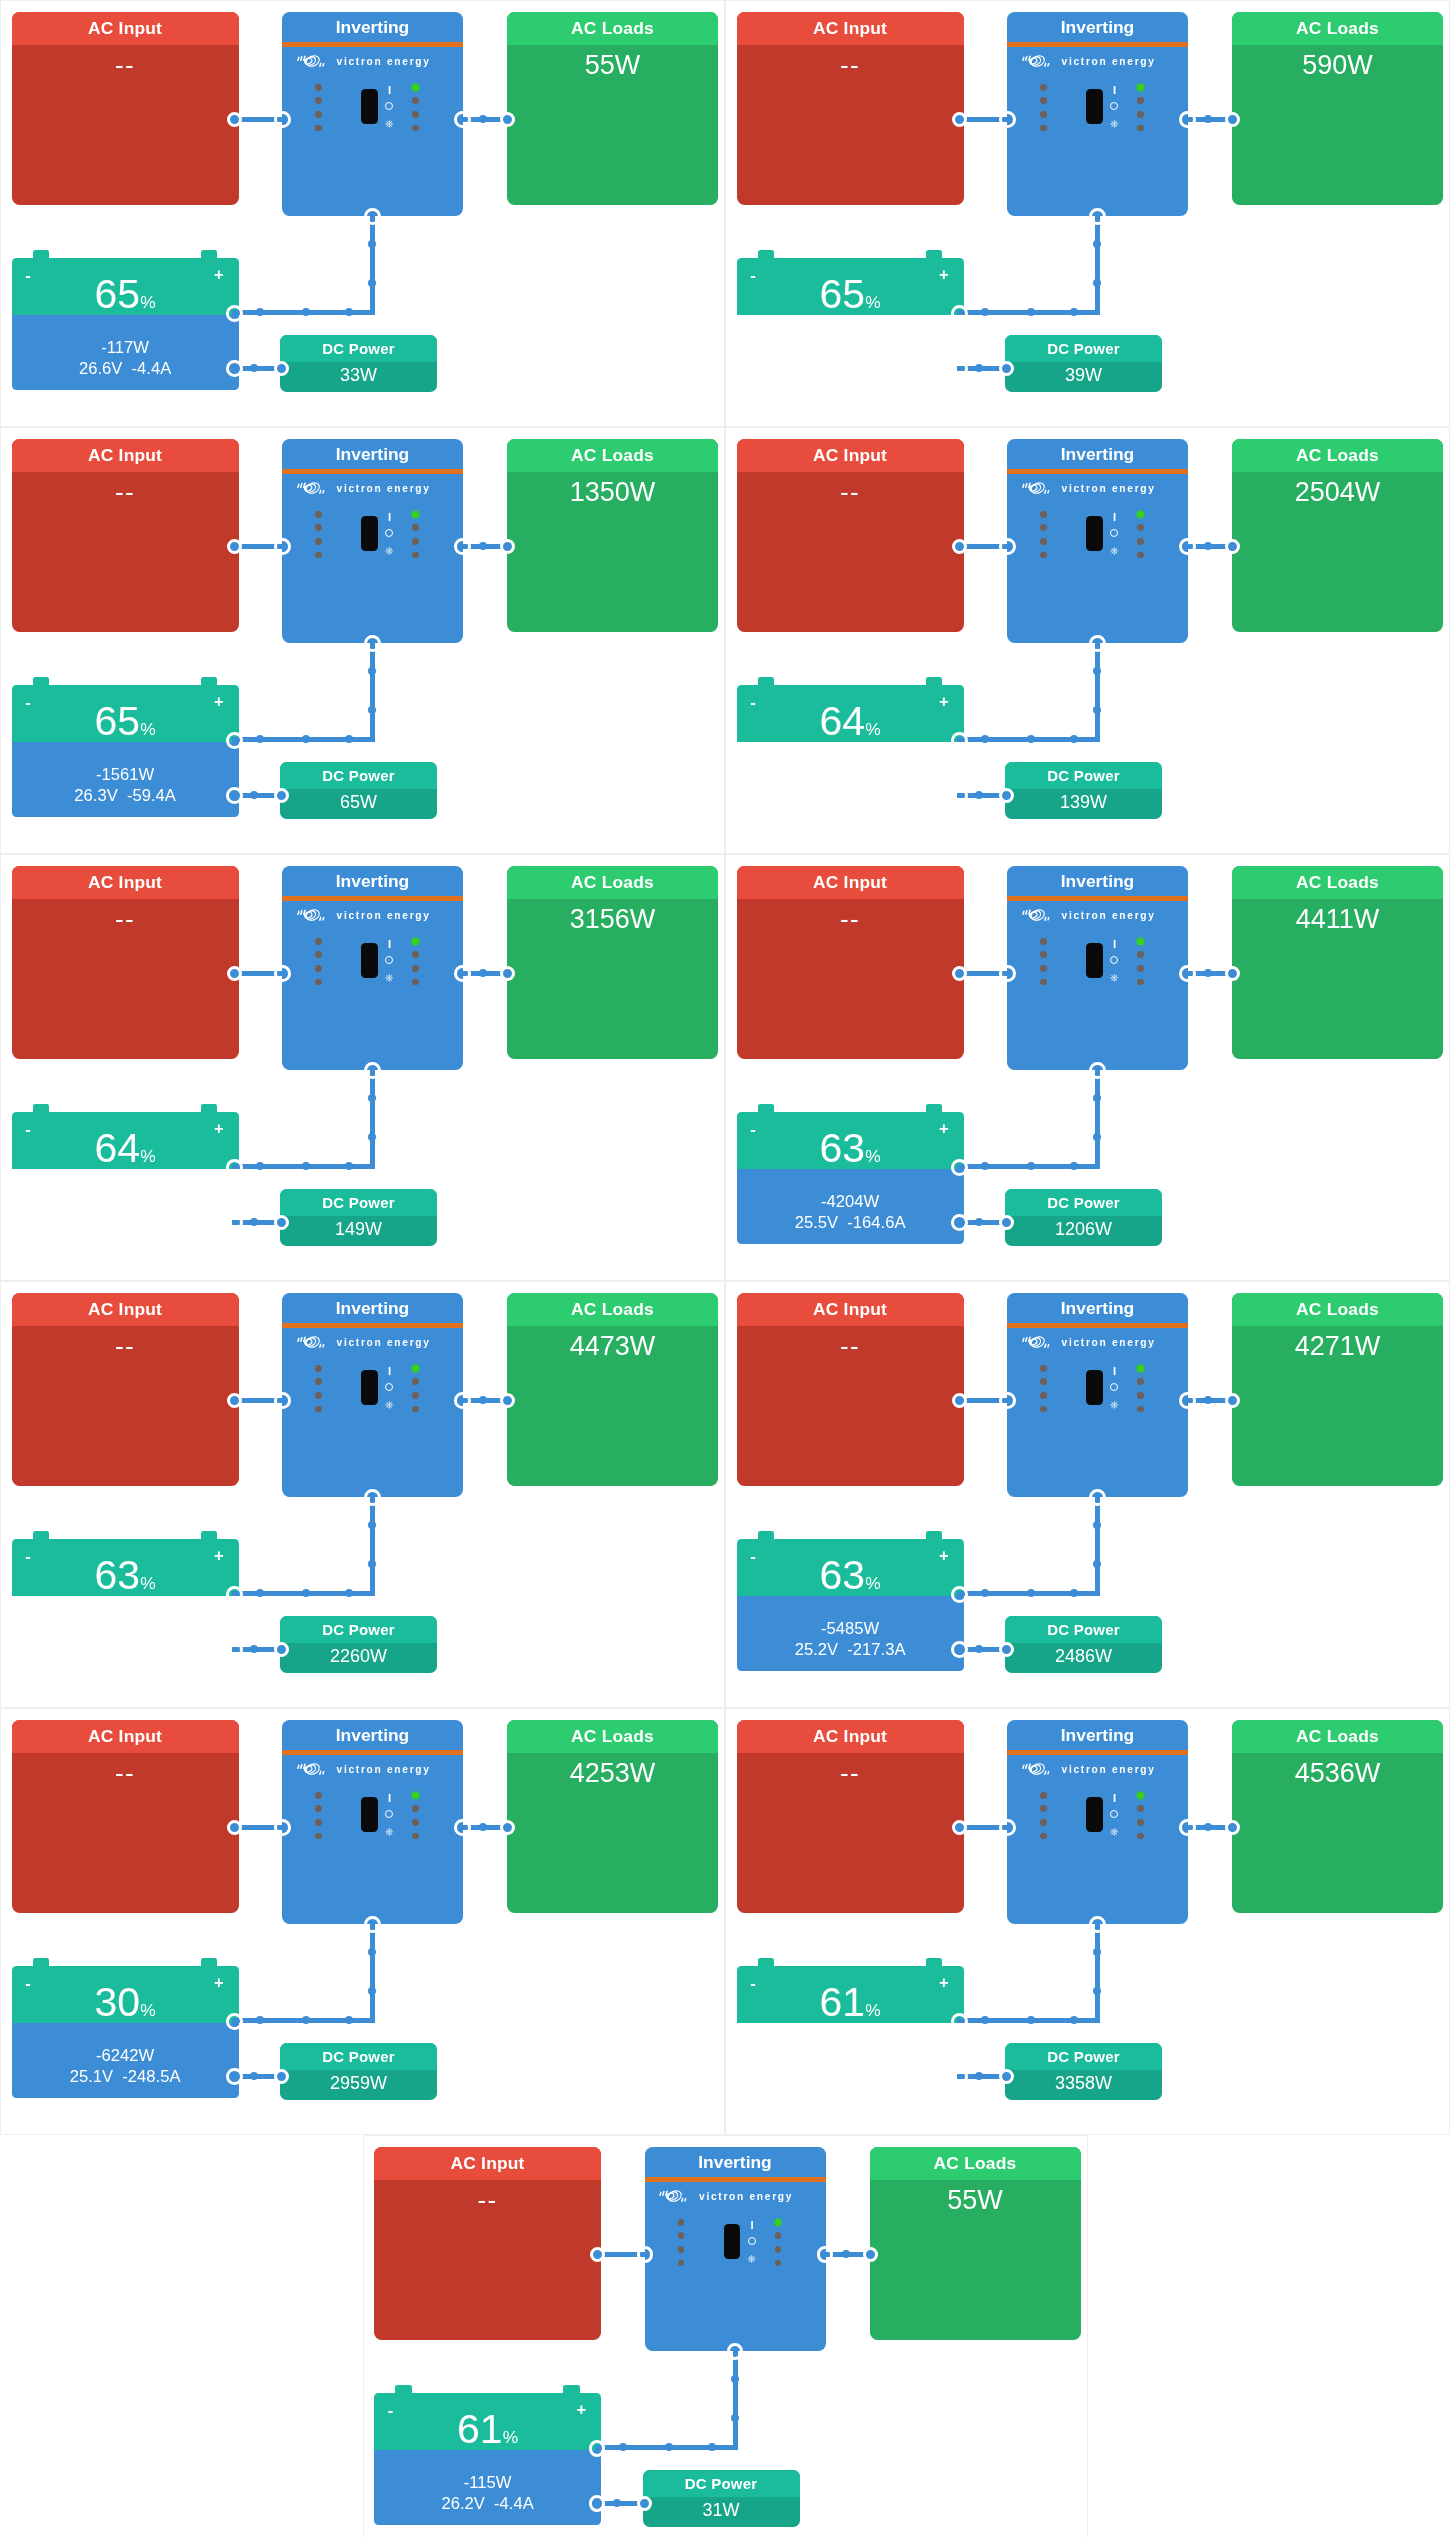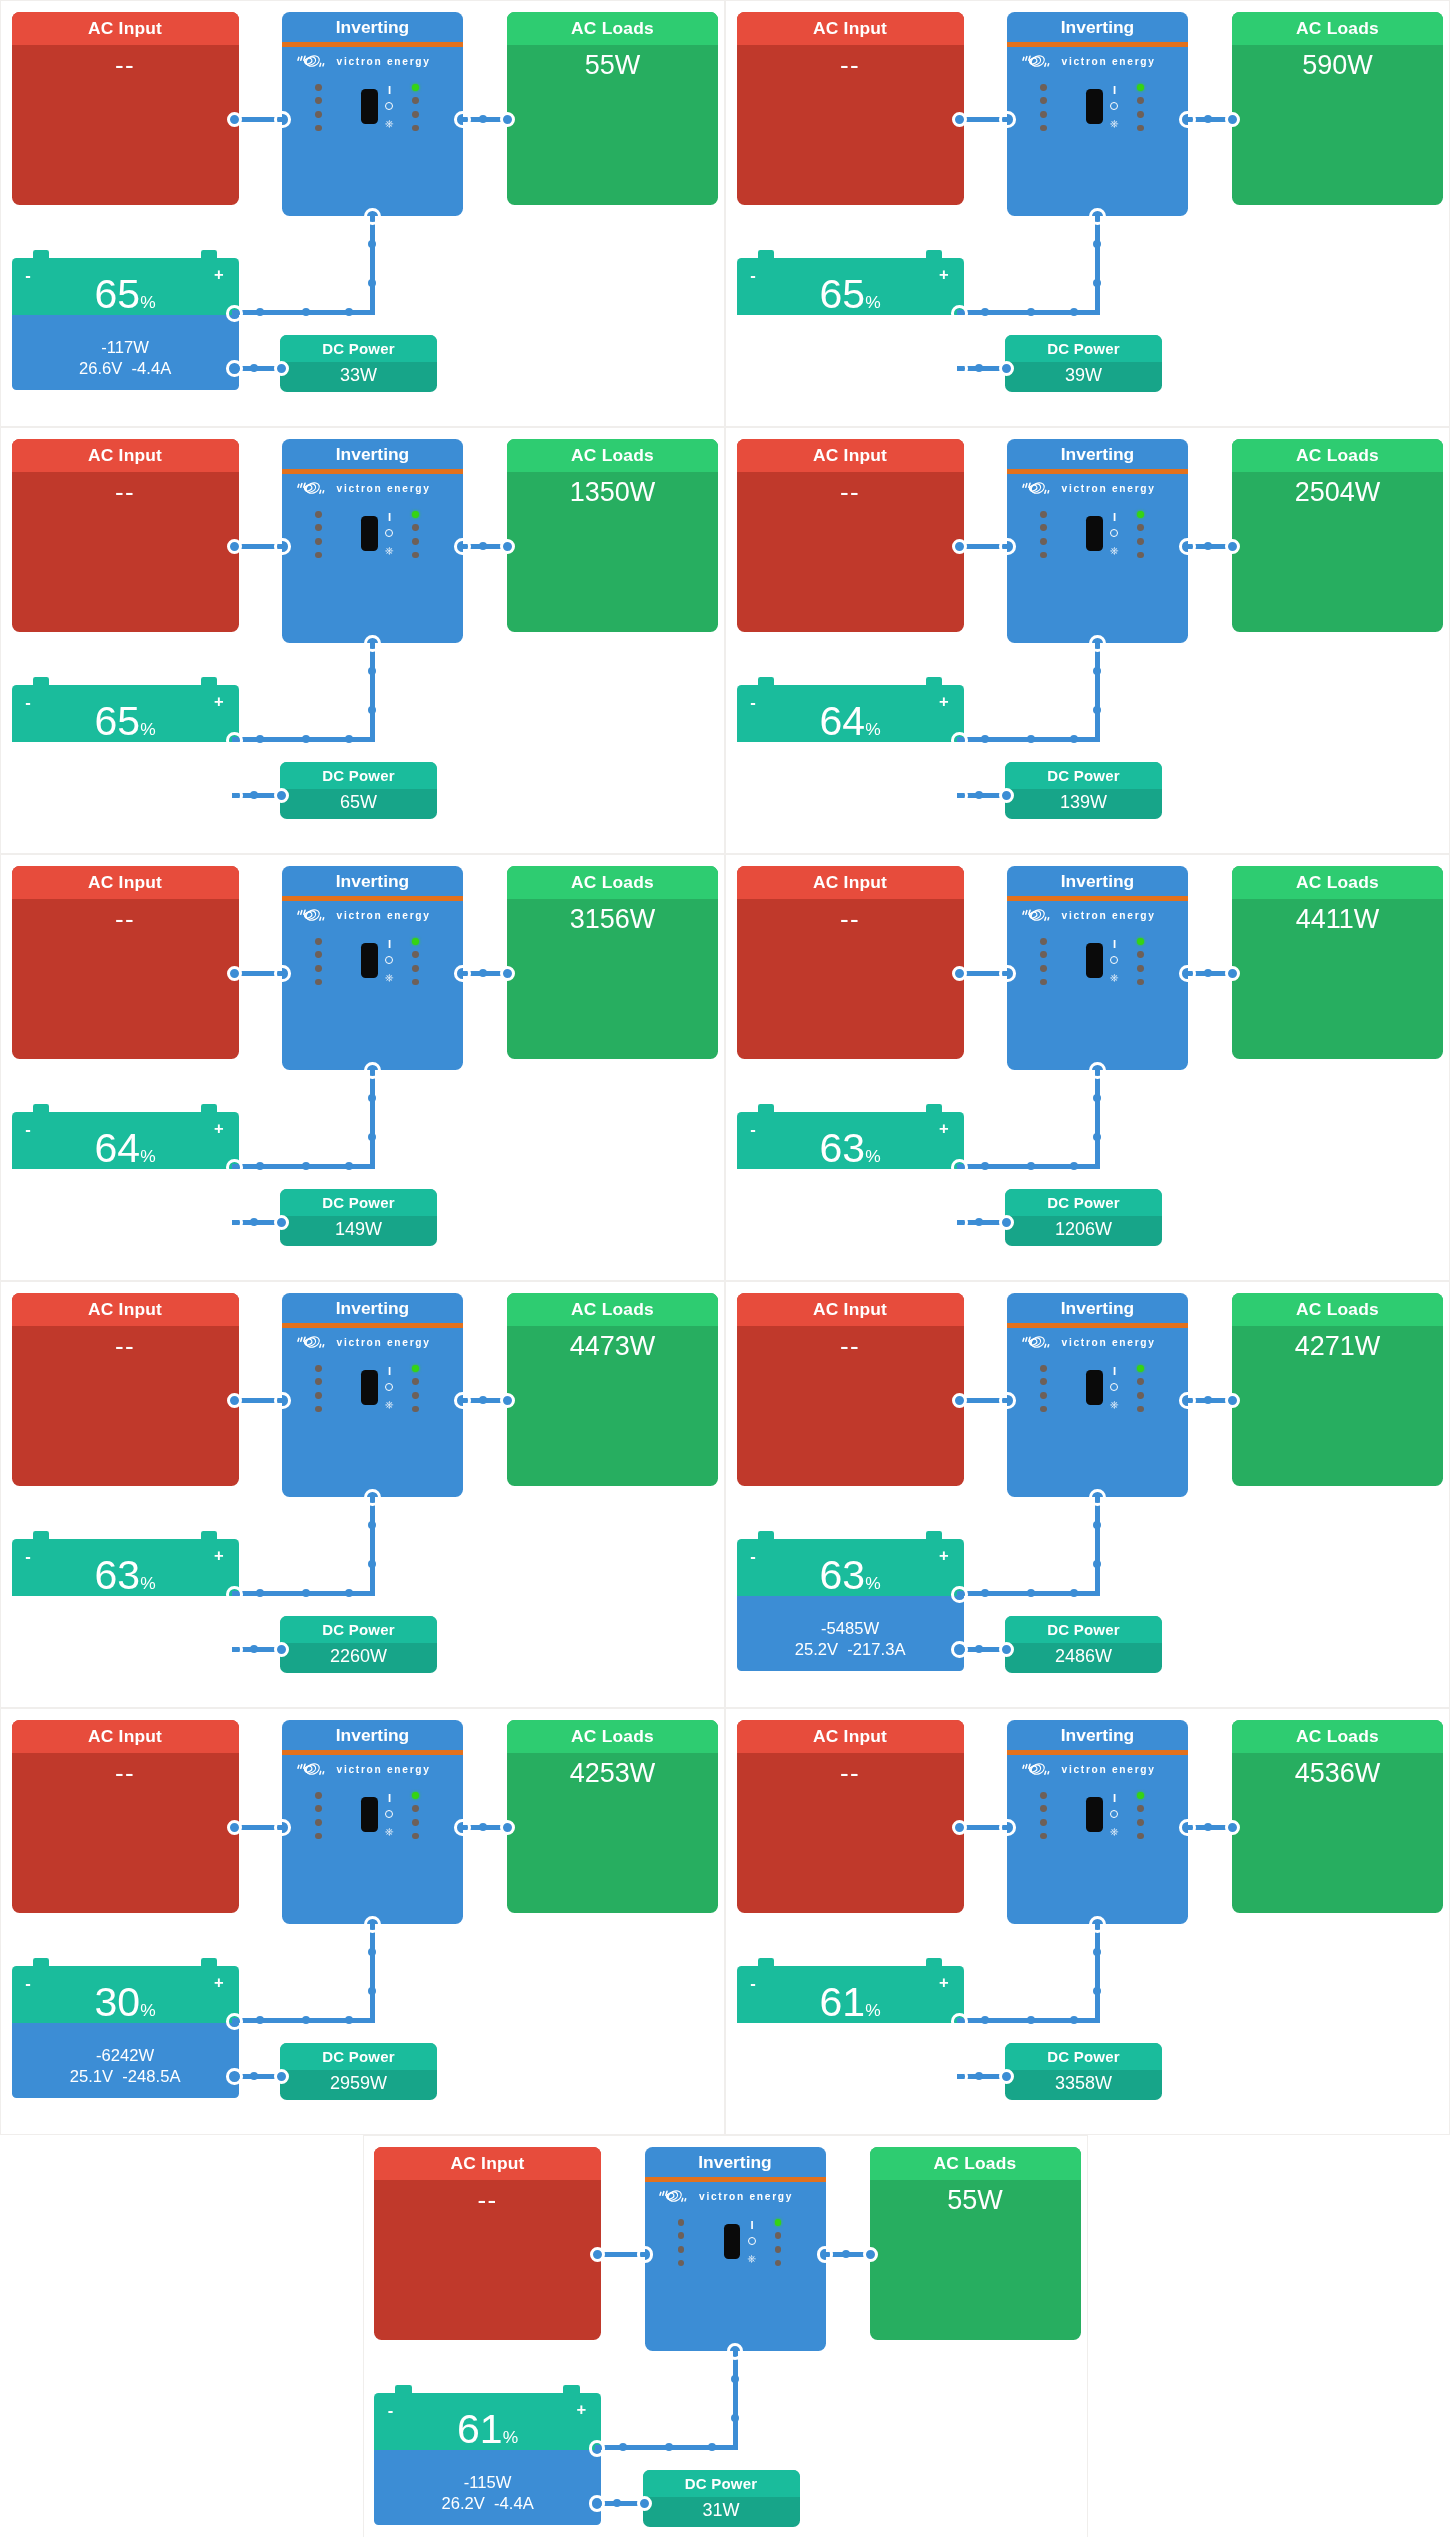--- a/index.html
+++ b/index.html
@@ -391,20 +391,24 @@
         <div class="dot" style="left:478px;top:114px;"></div>
         <div class="term-o filled" style="left:499px;top:111px;"></div>
         <div class="battery" style="left:10.6px;top:249px;width:227px;height:140px;">
           <div class="bat-term" style="left:21px;"></div>
           <div class="bat-term" style="left:189px;"></div>
           <div class="bat-body" style="width:227px;height:132px;">
             <div class="bat-top" style="height:57px;">
               <span class="bat-minus" style="left:13.6px;top:10.6px;">-</span>
               <span class="bat-plus" style="right:15px;top:9px;">+</span>
             </div>
+            <div class="bat-bot" style="height:76px;">
+              <div class="bat-line" style="padding-top:22.7px;">-1561W</div>
+              <div class="bat-line"><span>26.3V</span>&nbsp;&nbsp;<span>-59.4A</span></div>
+            </div>
             <div class="bat-soc" style="top:16.6px;"><span>65</span><span class="pct">%</span></div>
           </div>
         </div>
         <div class="card dc-power" style="left:279px;top:334px;width:157px;height:57px;">
           <div class="card-hd">DC Power</div>
           <div class="card-val">65W</div>
         </div>
         <div class="wire-v" style="left:369px;top:214px;height:100px;"></div>
         <div class="term-ring" style="left:363px;top:207px;"></div>
         <div class="dot" style="left:367px;top:239px;"></div>
@@ -649,20 +653,24 @@
         <div class="dot" style="left:478px;top:114px;"></div>
         <div class="term-o filled" style="left:499px;top:111px;"></div>
         <div class="battery" style="left:10.6px;top:249px;width:227px;height:140px;">
           <div class="bat-term" style="left:21px;"></div>
           <div class="bat-term" style="left:189px;"></div>
           <div class="bat-body" style="width:227px;height:132px;">
             <div class="bat-top" style="height:57px;">
               <span class="bat-minus" style="left:13.6px;top:10.6px;">-</span>
               <span class="bat-plus" style="right:15px;top:9px;">+</span>
             </div>
+            <div class="bat-bot" style="height:76px;">
+              <div class="bat-line" style="padding-top:22.7px;">-4204W</div>
+              <div class="bat-line"><span>25.5V</span>&nbsp;&nbsp;<span>-164.6A</span></div>
+            </div>
             <div class="bat-soc" style="top:16.6px;"><span>63</span><span class="pct">%</span></div>
           </div>
         </div>
         <div class="card dc-power" style="left:279px;top:334px;width:157px;height:57px;">
           <div class="card-hd">DC Power</div>
           <div class="card-val">1206W</div>
         </div>
         <div class="wire-v" style="left:369px;top:214px;height:100px;"></div>
         <div class="term-ring" style="left:363px;top:207px;"></div>
         <div class="dot" style="left:367px;top:239px;"></div>

